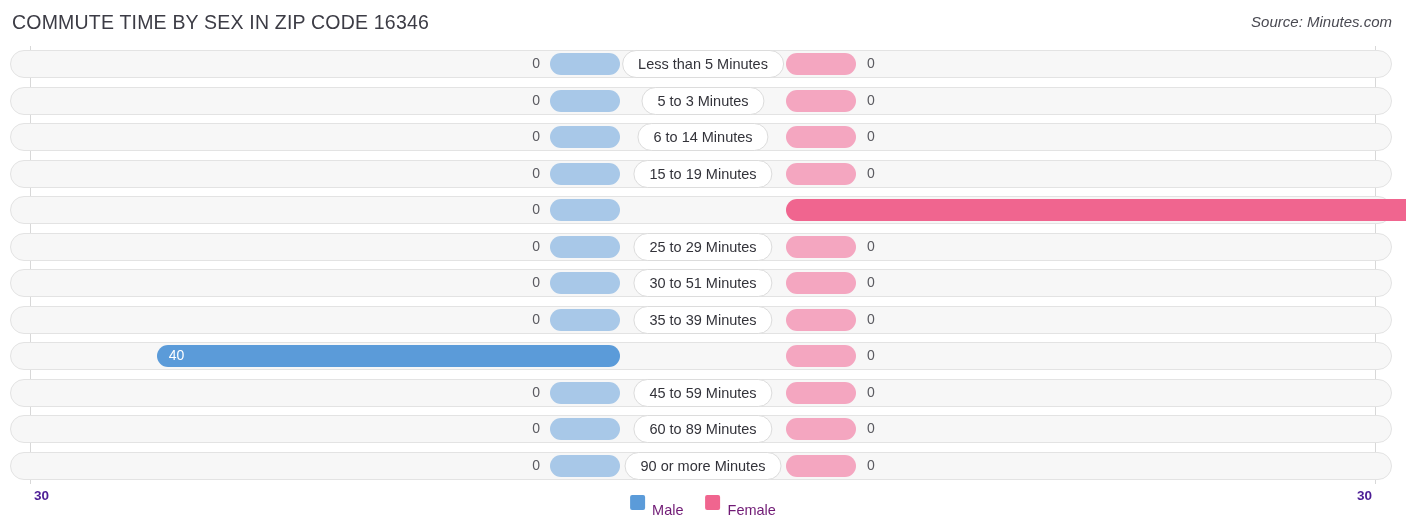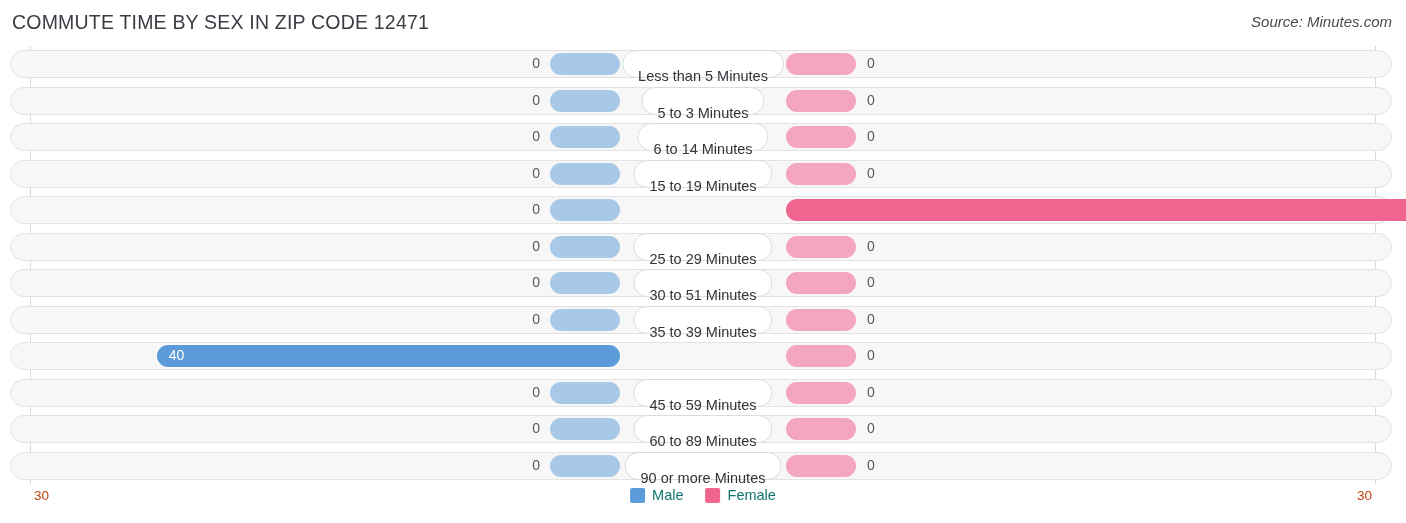--- a/index.html
+++ b/index.html
@@ -63,55 +63,55 @@
   }
   .val-male   { text-align: right; }
   .val-female { text-align: left; }
   .val.inside { color: #ffffff; }
 
   
   .pill {
     position: absolute; top: 4px; left: 50%;
     transform: translateX(-50%);
     height: 28px; line-height: 26px;
-    padding: 12px 15px;
+    padding: 0 15px;
     background: #ffffff;
     border: 1px solid #dcdcdc;
     border-radius: 14px;
     font-size: 14.5px; color: #33333a;
     white-space: nowrap;
     z-index: 3;
   }
 
   
   .footer { position: absolute; left: 0; top: 484px; width: 1406px; height: 39px; }
   .axis-label {
     position: absolute; top: 4px;
-    font-size: 13.5px; color: #c2410c;
+    font-size: 13.5px; color: #4c1d95; font-weight: bold;
   }
   .axis-left  { left: 34px; }
   .axis-right { right: 34px; }
 
   .legend {
     position: absolute; left: 50%; transform: translateX(-50%);
     top: 3px; display: flex; align-items: center; gap: 22px;
   }
   .legend-item { display: flex; align-items: center; gap: 7px; }
   .swatch { width: 15px; height: 15px; border-radius: 2px; }
   .swatch-male   { background: #5b9bd9; }
   .swatch-female { background: #f0658f; }
-  .legend-text { font-size: 14.5px; color: #0f766e; }
+  .legend-text { font-size: 14.5px; color: #701a75; margin-top: 15px; }
 </style>
 </head>
 <body>
 
 <div class="page">
 
   <div class="header">
-    <div class="chart-title">COMMUTE TIME BY SEX IN ZIP CODE 12471</div>
+    <div class="chart-title">COMMUTE TIME BY SEX IN ZIP CODE 16346</div>
     <div class="source-note">Source: Minutes.com</div>
   </div>
 
   <div class="plot">
     <div class="gridline grid-left"></div>
     <div class="gridline grid-right"></div>
     <div class="rows" id="rows-container">
         <div class="row">
           <div class="track"></div>
           <div class="bars">

